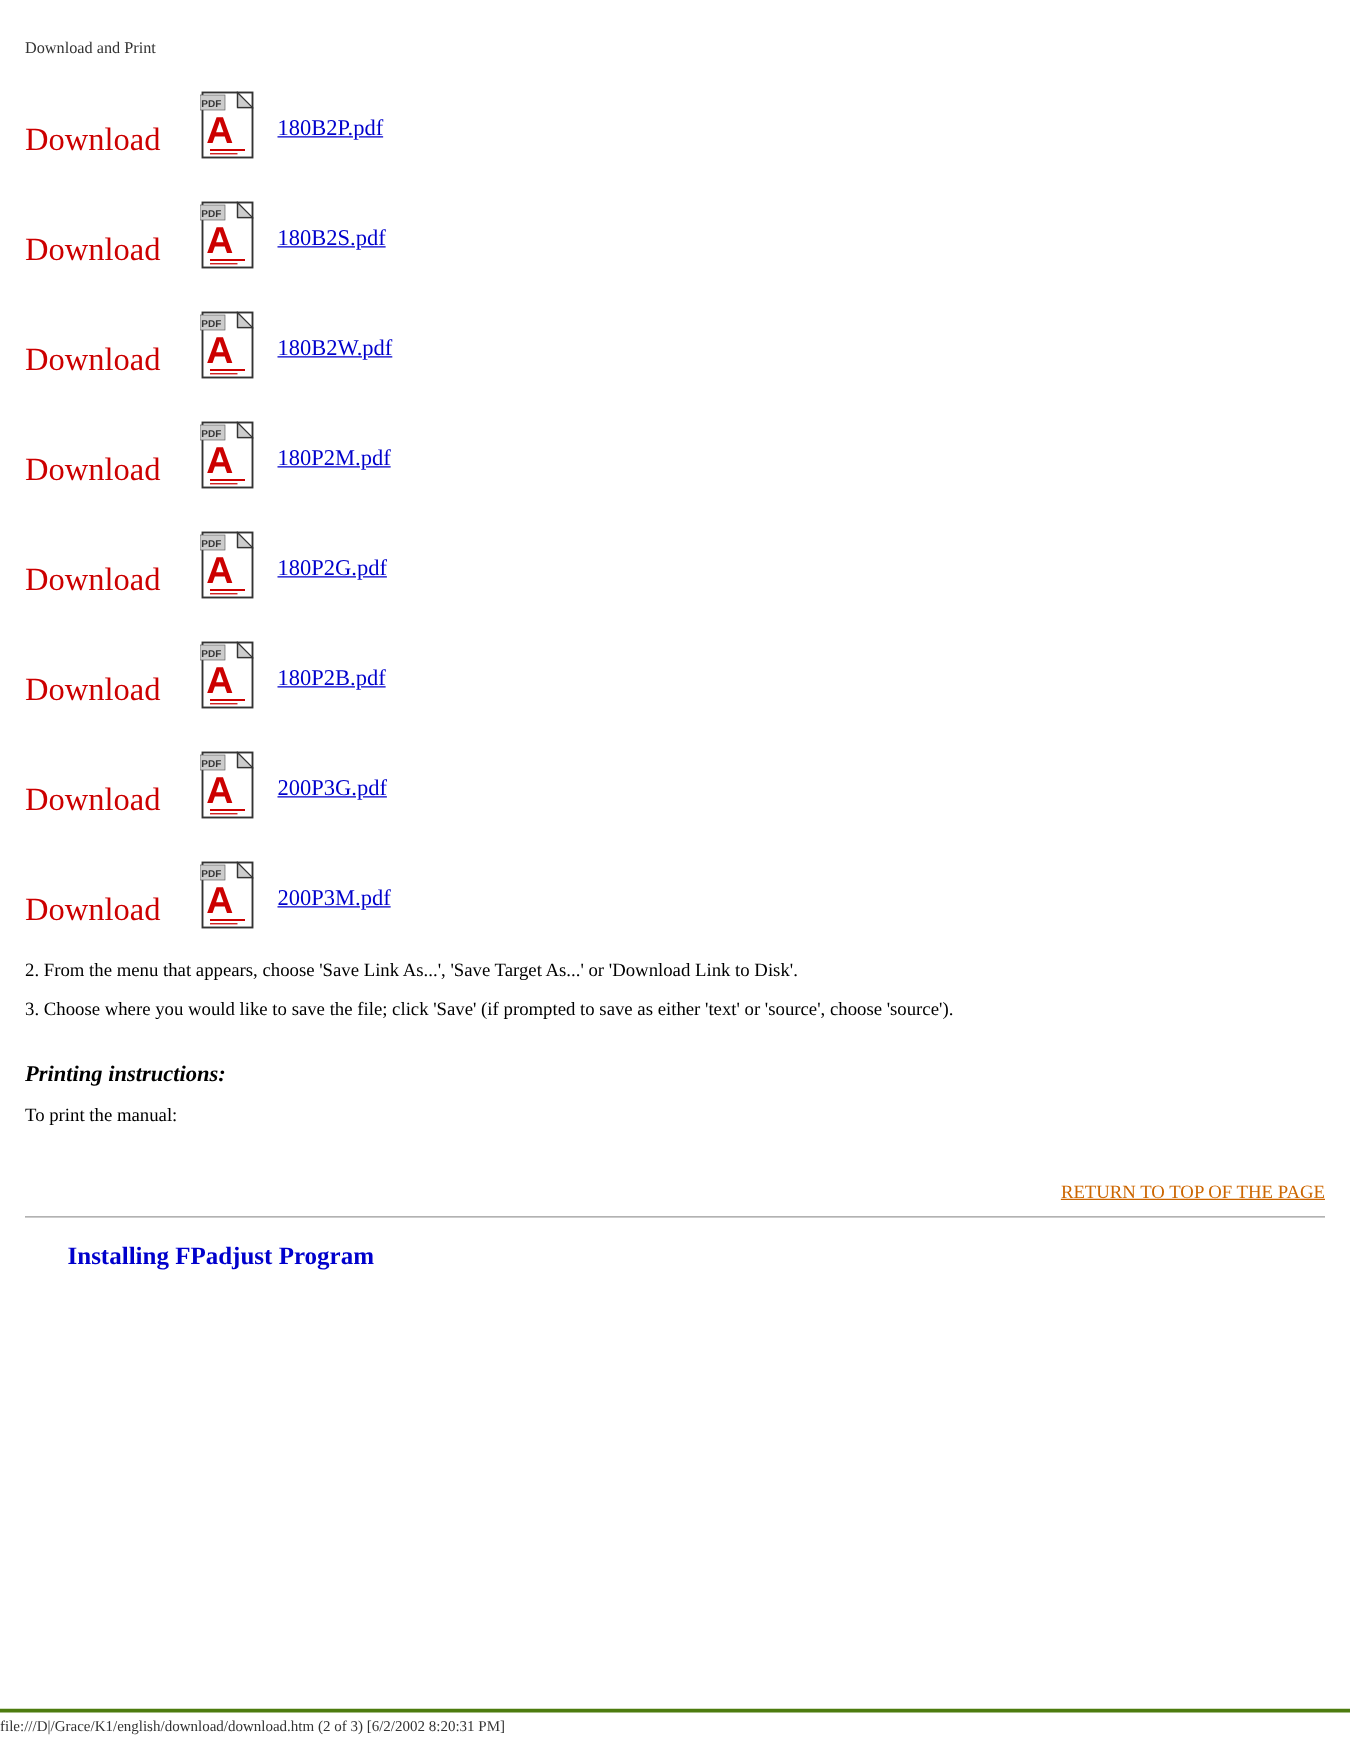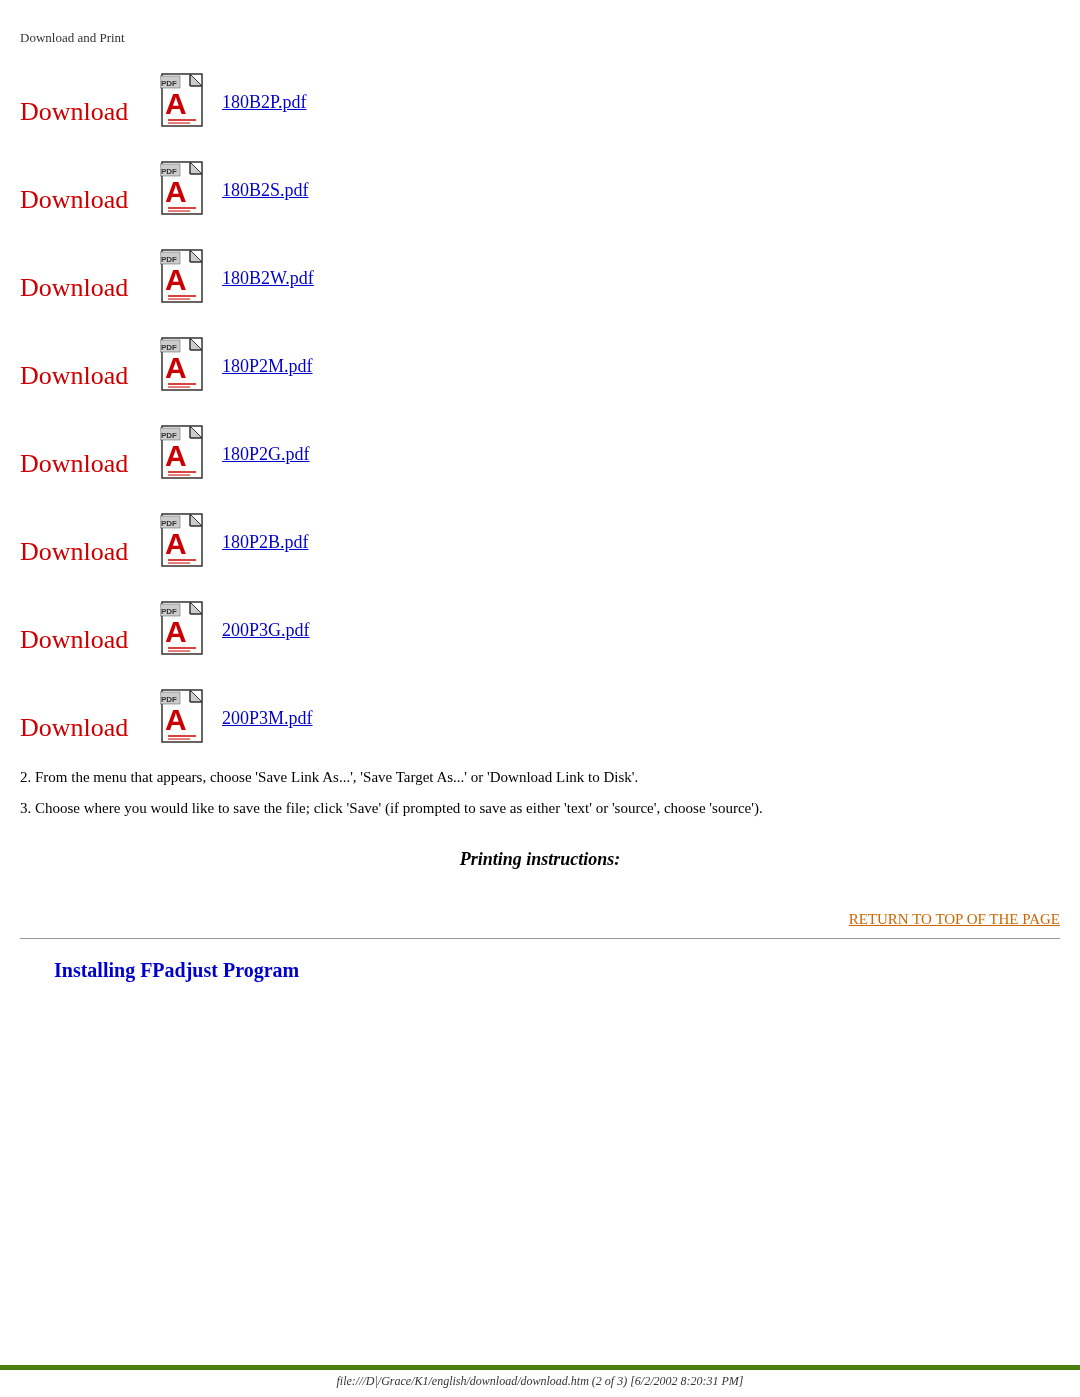--- a/index.html
+++ b/index.html
@@ -50,21 +50,20 @@
       font-size: 18px;
       text-decoration: underline;
     }
     .instruction-text {
       font-size: 15px;
       margin: 8px 0 6px 0;
       line-height: 1.5;
     }
     .section-divider {
       margin: 30px 0 20px 0;
-      text-align: center;
     }
     .printing-heading {
       font-size: 18px;
       font-weight: bold;
       font-style: italic;
       margin-bottom: 12px;
     }
     .return-link-container {
       text-align: right;
       margin: 40px 0 10px 0;
@@ -89,26 +88,25 @@
     .body-text {
       font-size: 15px;
       line-height: 1.6;
       margin-bottom: 10px;
     }
     .footer-bar {
       position: absolute;
       bottom: 8px;
       left: 0;
       width: 100%;
-      text-align: center;
+      text-align: left;
       font-size: 12px;
       color: #333;
-      border-top: 5px solid #4d7c0f;
+      border-top: 3px solid #4d7c0f;
       padding-top: 4px;
-      font-style: italic;
     }
   </style>
 </head>
 <body>
 
 <div class="top-bar">Download and Print</div>
 
 <div id="download-list">
     <div class="download-row">
       <span class="download-label">Download</span>
@@ -270,20 +268,21 @@
     </svg></div>
       <a class="pdf-link" href="200P3M.pdf">200P3M.pdf</a>
     </div>
   </div>
 
 <p class="instruction-text">2. From the menu that appears, choose 'Save Link As...', 'Save Target As...' or 'Download Link to Disk'.</p>
 <p class="instruction-text">3. Choose where you would like to save the file; click 'Save' (if prompted to save as either 'text' or 'source', choose 'source').</p>
 
 <div class="section-divider">
   <h2 class="printing-heading">Printing instructions:</h2>
+  <p class="instruction-text">To print the manual:</p>
 </div>
 
 <div class="return-link-container">
   <a class="return-link" href="#">RETURN TO TOP OF THE PAGE</a>
 </div>
 
 <hr class="section-hr">
 
 <div>
   <h2 class="installing-heading">Installing FPadjust Program</h2>

